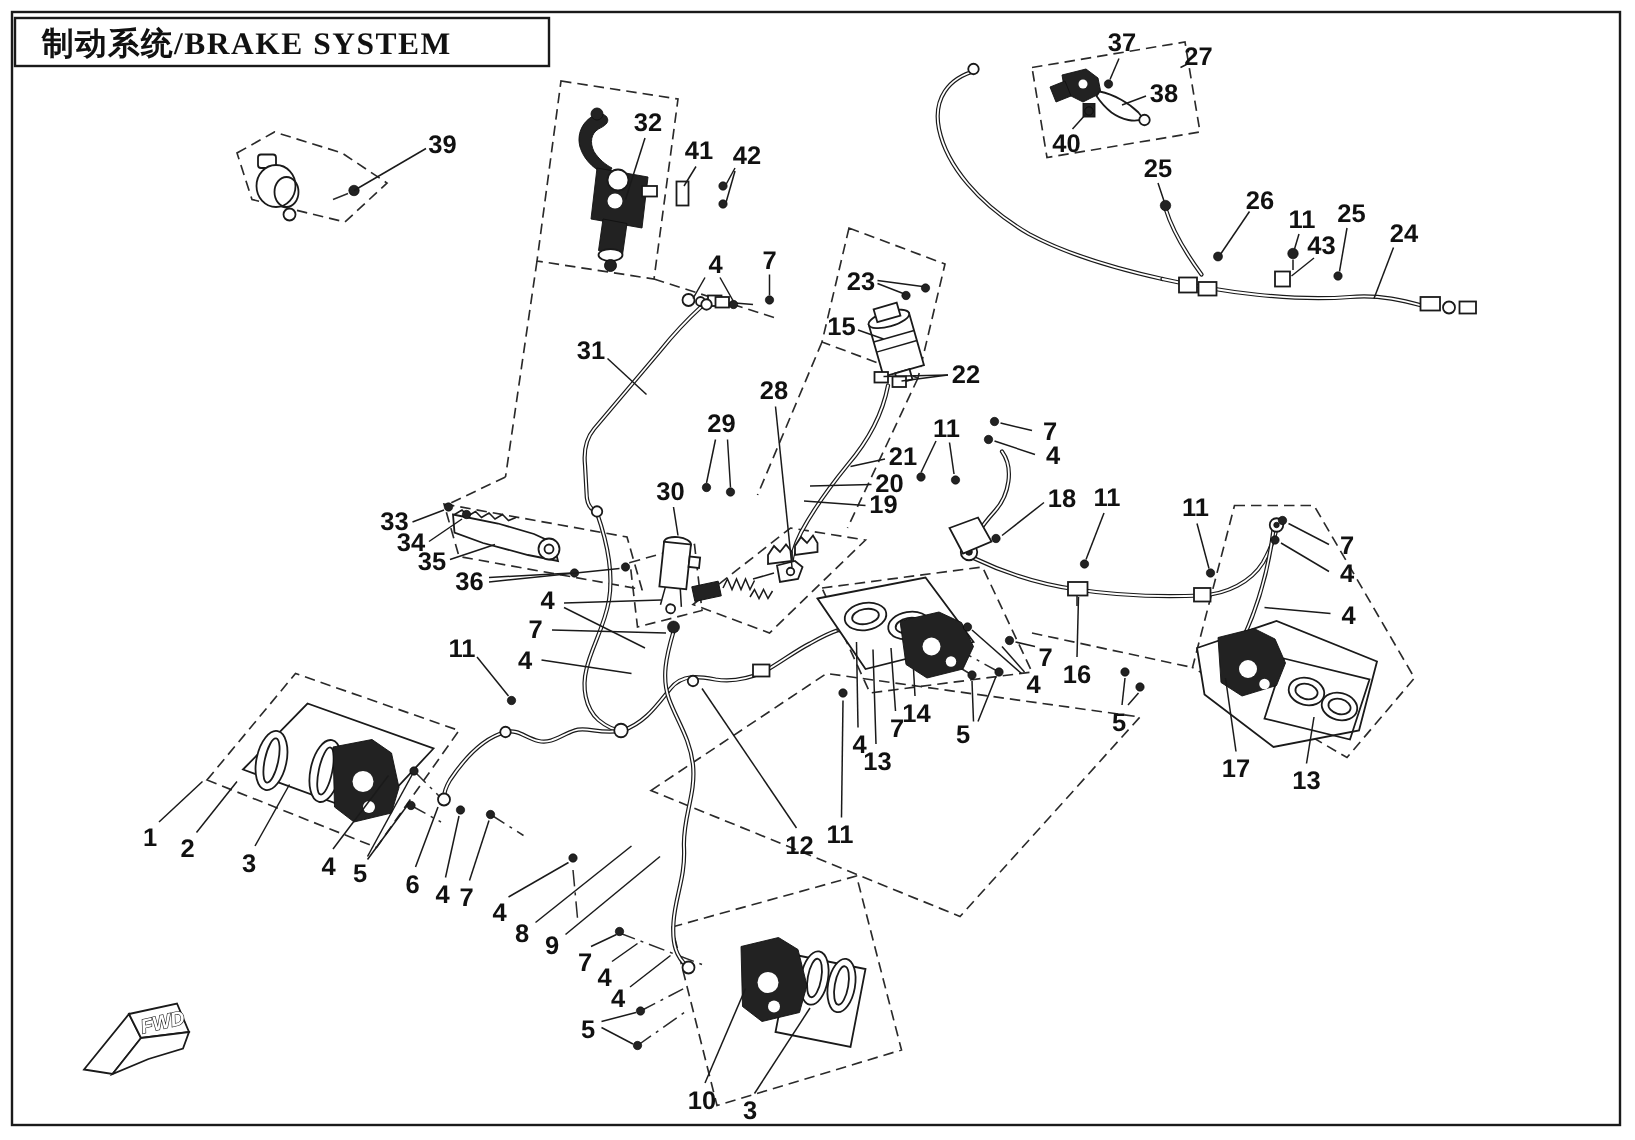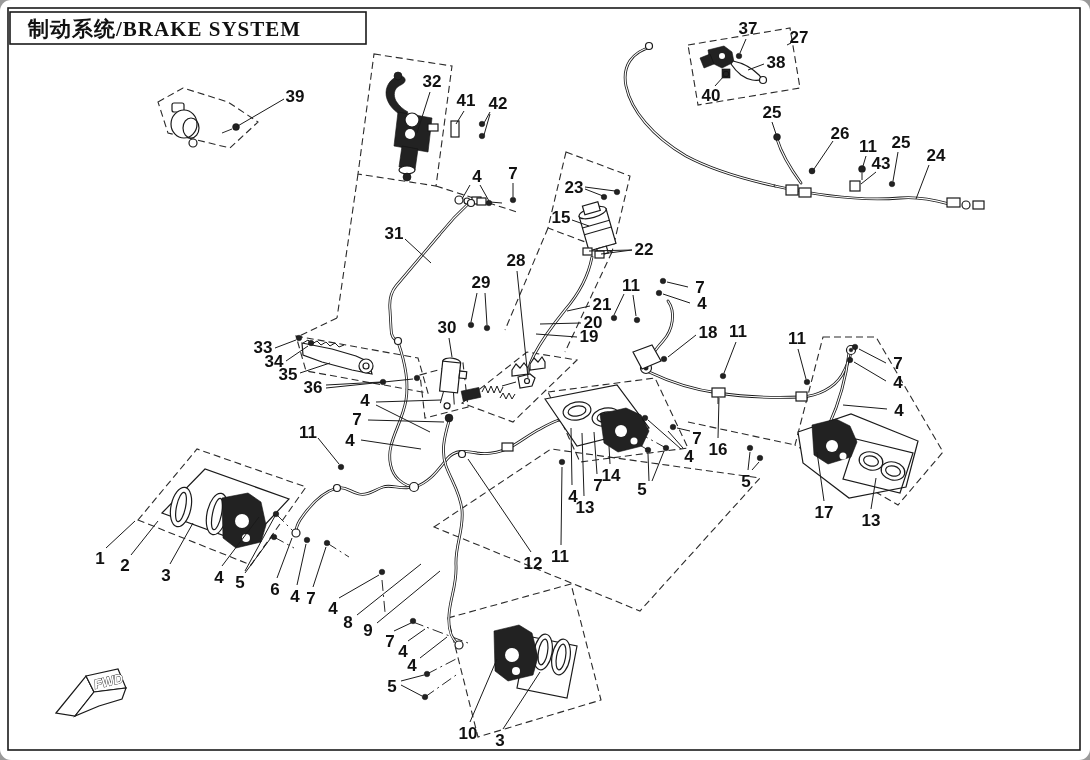--- a/index.html
+++ b/index.html
@@ -1,17 +1,17 @@
 <!DOCTYPE html>
 <html><head>
 <meta charset="utf-8">
 <style>
   html,body{margin:0;padding:0;background:#9a9a9a;}
   .stage{width:1090px;height:760px;background:#fff;position:relative;margin:0 auto;
-         font-family:"Liberation Sans",sans-serif;overflow:hidden;border-radius:11px;}
+         font-family:"Liberation Sans",sans-serif;overflow:hidden;}
   svg{display:block}
   .frame{fill:none;stroke:#1a1a1a;stroke-width:1.6}
   .titlebox{fill:#fff;stroke:#1a1a1a;stroke-width:1.6}
   .title{font:bold 21px "Liberation Serif",serif;fill:#111;letter-spacing:1px}
   text.callout{font:bold 17px "Liberation Sans",sans-serif;fill:#111}
   .fwd{font:bold italic 13px "Liberation Sans",sans-serif;fill:#fff;stroke:#111;stroke-width:.8px;paint-order:stroke}
   .dashbox{fill:none;stroke:#2a2a2a;stroke-width:1.1;stroke-dasharray:7 4}
   .dashdot{fill:none;stroke:#2a2a2a;stroke-width:1;stroke-dasharray:11 4 2 4}
   .tube-out{fill:none;stroke:#1a1a1a;stroke-width:2.8;stroke-linecap:round}
   .tube-in{fill:none;stroke:#fff;stroke-width:1.2;stroke-linecap:round}

